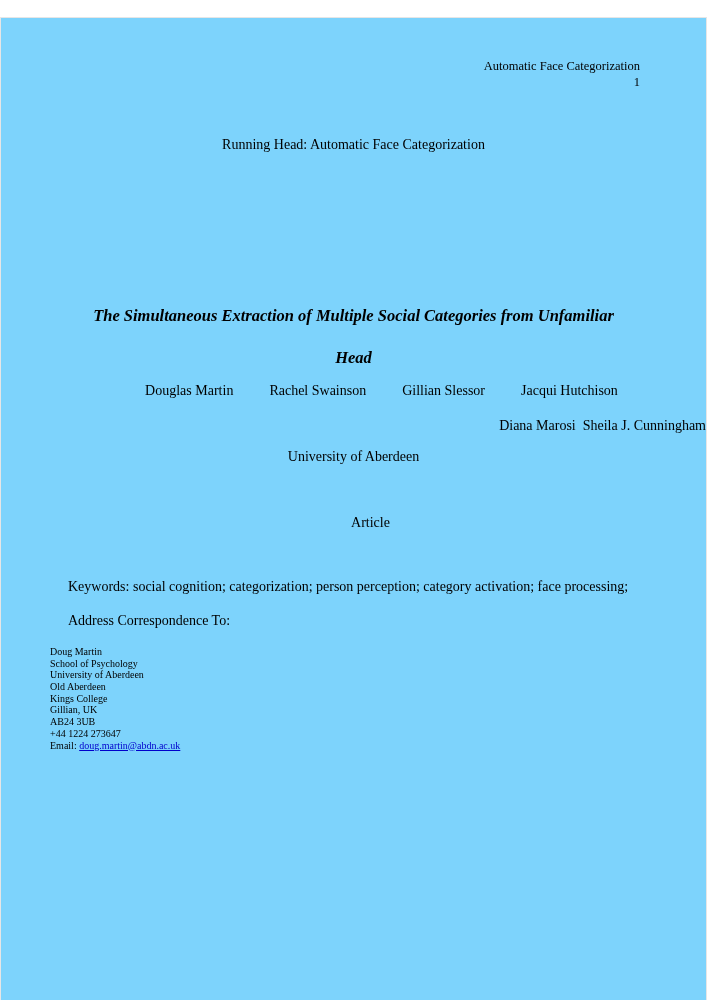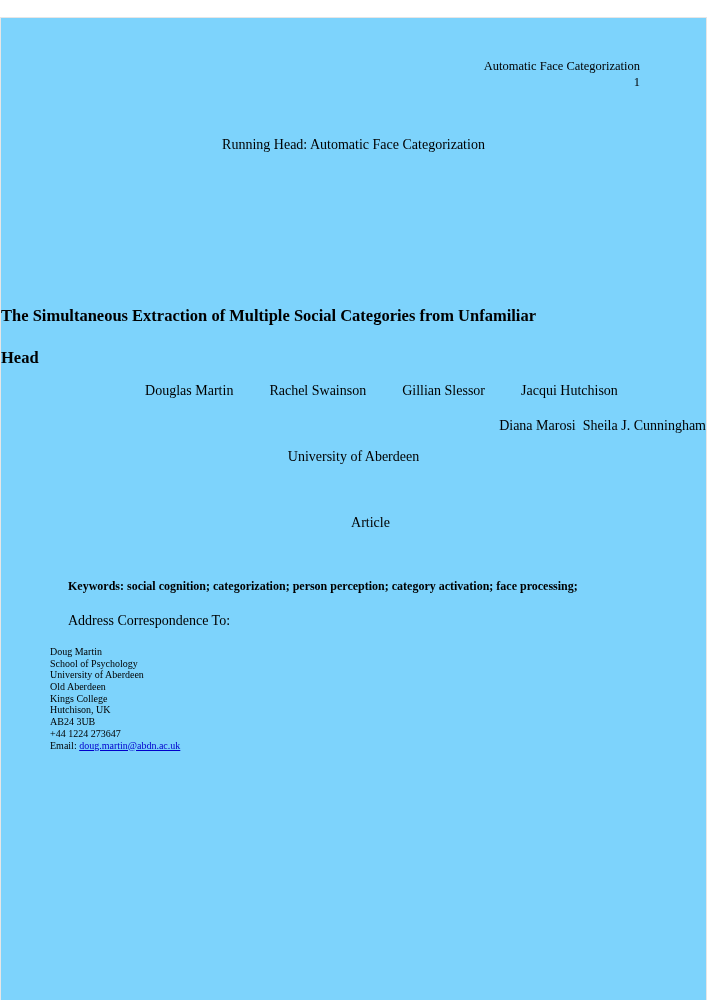--- a/index.html
+++ b/index.html
@@ -33,22 +33,24 @@
     left: 0;
     width: 100%;
     text-align: center;
     font-size: 14px;
   }
   .title-block {
     position: absolute;
     top: 288px;
     left: 0;
     width: 100%;
+    text-align: center;
     font-weight: bold;
     font-size: 16.5px;
+    font-style: italic;
   }
   .title-line2 {
     margin-top: 22px;
   }
   .authors-line1 {
     position: absolute;
     top: 365px;
     left: 0;
     width: 100%;
     display: flex;
@@ -81,22 +83,21 @@
     width: 100%;
     text-align: center;
     font-size: 14px;
     padding-left: 17px;
   }
   .keywords {
     position: absolute;
     top: 561px;
     left: 67px;
     white-space: nowrap;
-    font-size: 12px;
-    font-weight: bold;
+    font-size: 14px;
   }
   .correspondence-heading {
     position: absolute;
     top: 595px;
     left: 67px;
     font-size: 14px;
   }
   .address-block {
     position: absolute;
     top: 628px;
@@ -143,21 +144,21 @@
   <div class="keywords">Keywords: social cognition; categorization; person perception; category activation; face processing;</div>
 
   <div class="correspondence-heading">Address Correspondence To:</div>
 
   <div class="address-block">
     <div>Doug Martin</div>
     <div>School of Psychology</div>
     <div>University of Aberdeen</div>
     <div>Old Aberdeen</div>
     <div>Kings College</div>
-    <div>Hutchison, UK</div>
+    <div>Gillian, UK</div>
     <div>AB24 3UB</div>
     <div>+44 1224 273647</div>
     <div>
       <span style="white-space:pre">Email: </span><a class="email-link">doug.martin@abdn.ac.uk</a>
     </div>
   </div>
 
 </div>
 
 </body></html>

